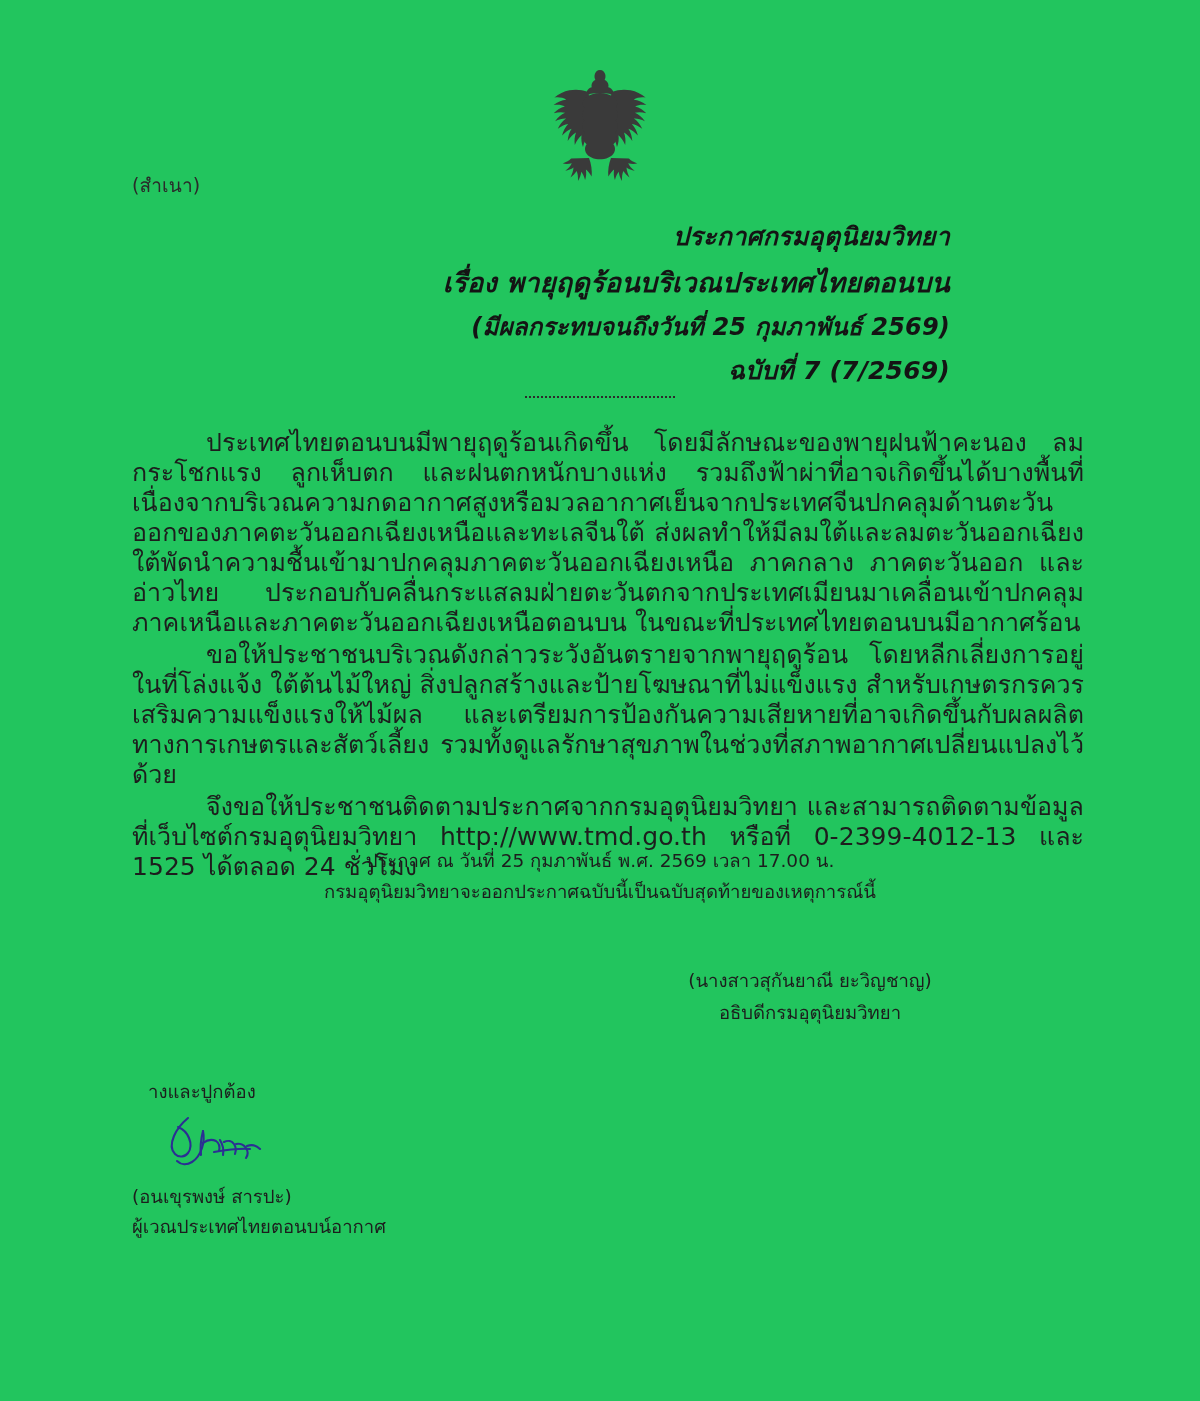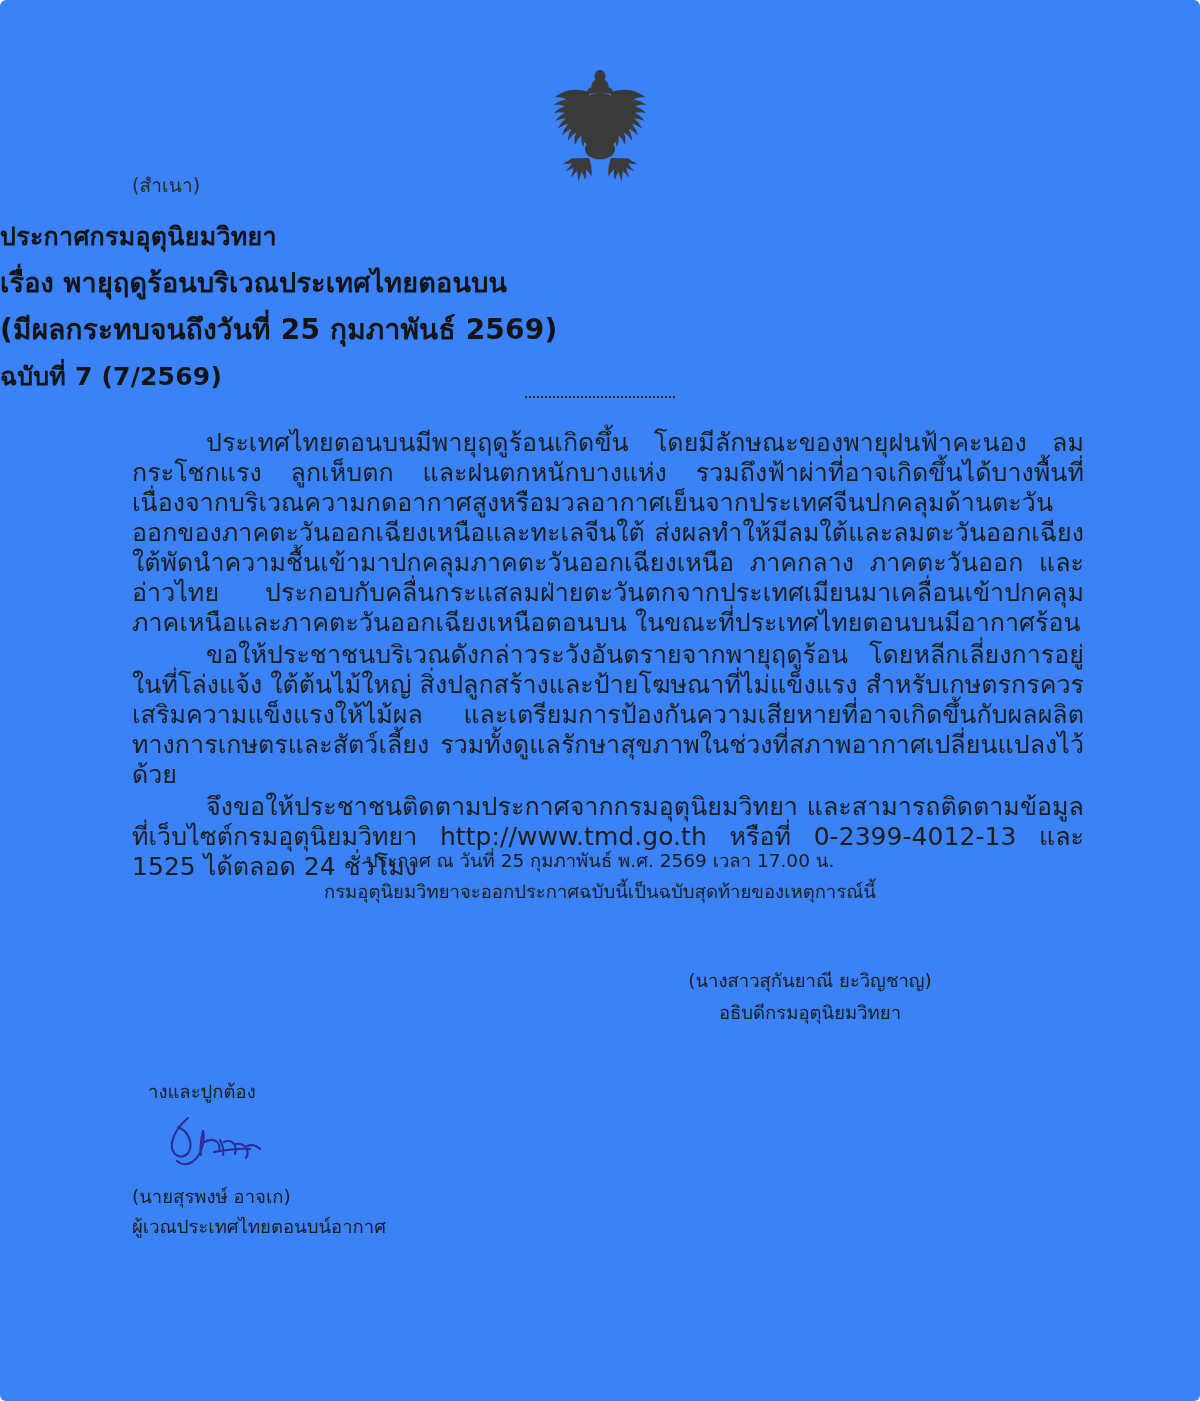--- a/index.html
+++ b/index.html
@@ -12,22 +12,21 @@
     height: 1401px;
     position: relative;
     font-family: "DejaVu Sans", "Liberation Sans", sans-serif;
     color: #1a1a1a;
     overflow: hidden;
   }
 
   .page {
     position: absolute;
     inset: 0;
-    background: #3b82f6;
-    border-radius: 6px;
+    background: #22c55e;
   }
 
   
   .emblem-wrap {
     position: absolute;
     top: 62px;
     left: 0;
     width: 1200px;
     display: flex;
     justify-content: center;
@@ -47,30 +46,31 @@
     color: #2a2a2a;
     letter-spacing: .2px;
   }
 
   
   .heading {
     position: absolute;
     top: 218px;
     left: 0;
     width: 950px;
-    text-align: left;
+    text-align: right;
+    font-style: italic;
   }
   .heading .line {
     font-weight: bold;
     color: #141414;
     line-height: 1.52;
   }
   .h-title   { font-size: 25px; letter-spacing: .3px; }
   .h-subject { font-size: 27px; letter-spacing: .2px; margin-top: 6px; }
-  .h-effect  { font-size: 28px; letter-spacing: .2px; margin-top: 6px; }
+  .h-effect  { font-size: 24px; letter-spacing: .2px; margin-top: 6px; }
   .h-issue   { font-size: 25px; letter-spacing: .2px; margin-top: 6px; }
 
   .rule-wrap {
     position: absolute;
     top: 396px;
     left: 0;
     width: 1200px;
     display: flex;
     justify-content: center;
   }
@@ -221,17 +221,17 @@
         <path d="M19 49c4 4 10 4 15 1 5-3 8-8 10-14 2-6 2-12 1-17"></path>
         <path d="M45 19c-2 8-3 16-2 24"></path>
         <path d="M45 31c4-3 9-4 13-2 3 2 4 6 3 10"></path>
         <path d="M62 28c3 5 4 10 3 15"></path>
         <path d="M66 30c4-2 8-1 10 2 2 3 2 7 1 10"></path>
         <path d="M78 32c4-1 8 1 10 4 2 3 2 7 0 10"></path>
         <path d="M89 34c5-2 10 0 13 3"></path>
         <path d="M56 40c12-2 24-4 36-3"></path>
       </g>
     </svg>
-    <div class="certify-name">(นายสุรพงษ์ อาจเก)</div>
+    <div class="certify-name">(อนเขุรพงษ์ สารปะ)</div>
     <div class="certify-position">ผู้เวณประเทศไทยตอนบน์อากาศ</div>
   </div>
 
 </div>
 
 </body></html>

